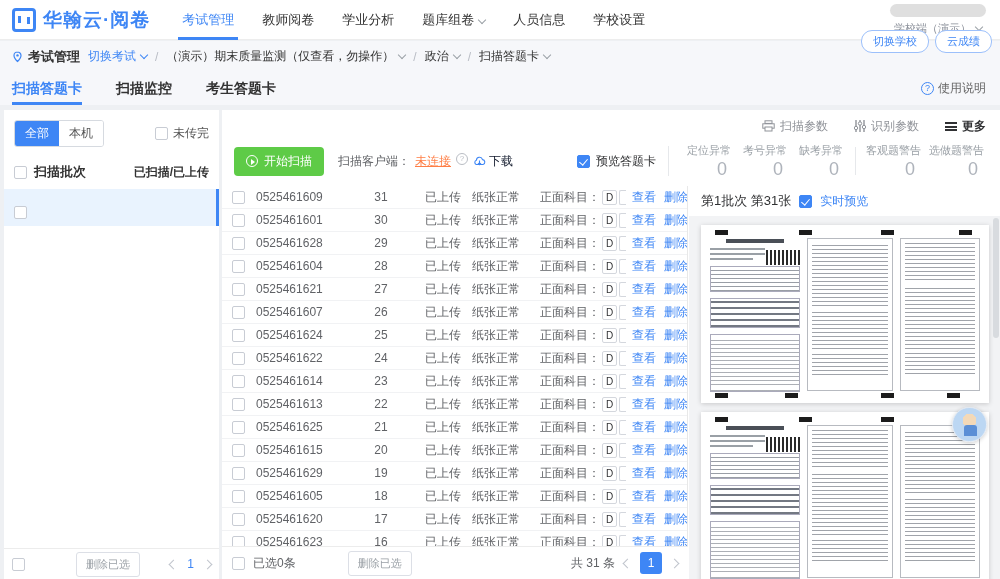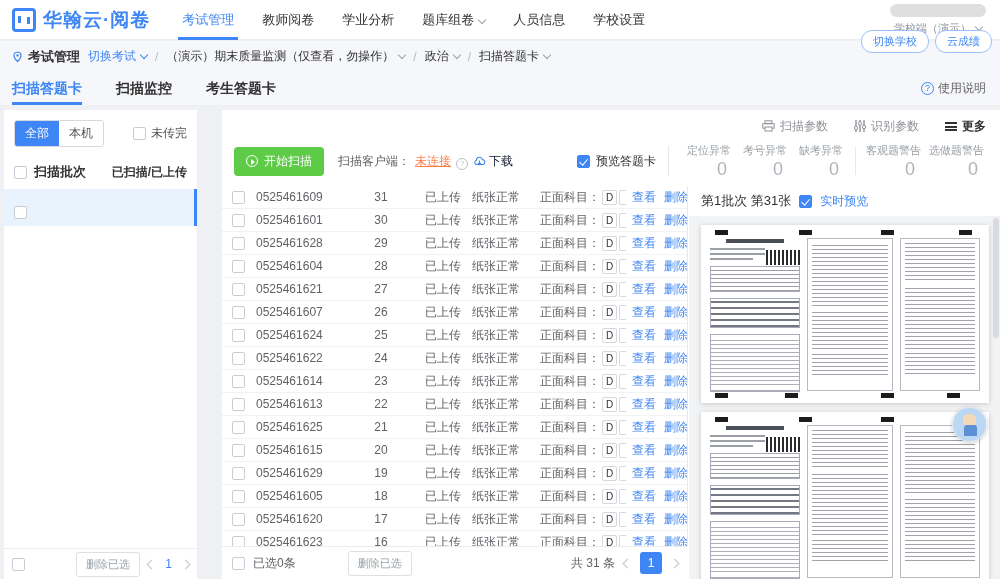--- a/index.html
+++ b/index.html
@@ -35,21 +35,21 @@
 
   
   .tabbar { position:absolute; top:72px; left:0; width:1000px; height:33px; background:#f6f7fa; display:flex; align-items:center; padding-left:12px; }
   .tab { font-size:14px; font-weight:bold; color:#333; margin-right:34px; position:relative; height:33px; display:flex; align-items:center; cursor:pointer; }
   .tab.active { color:#3e86f5; }
   .tab.active::after { content:""; position:absolute; left:0; right:0; bottom:0; height:3px; background:#3e86f5; }
   .help-link { position:absolute; right:14px; font-size:12px; color:#666; display:flex; align-items:center; gap:4px; cursor:pointer; }
   .q-icon { width:13px; height:13px; border:1px solid #3e86f5; color:#3e86f5; border-radius:50%; font-size:9px; line-height:11px; text-align:center; display:inline-block; }
 
   
-  .sidebar { position:absolute; left:4px; top:110px; width:193px; bottom:0; background:#fff; }
+  .sidebar { position:absolute; left:4px; top:110px; width:215px; bottom:0; background:#fff; }
   .sb-filter { display:flex; align-items:center; padding:10px 10px 8px; }
   .seg { display:flex; border:1px solid #d6dae0; border-radius:3px; overflow:hidden; }
   .seg-btn { font-size:12px; padding:4px 10px; background:#fff; color:#555; cursor:pointer; }
   .seg-btn.on { background:#3e86f5; color:#fff; }
   .sb-filter-right { margin-left:auto; display:flex; align-items:center; gap:5px; font-size:12px; color:#555; }
   .cb { width:13px; height:13px; border:1px solid #c8ccd4; border-radius:2px; background:#fff; display:inline-block; position:relative; flex:none; cursor:pointer; }
   .cb.checked { background:#3e86f5; border-color:#3e86f5; }
   .cb.checked::after { content:""; position:absolute; left:3px; top:1px; width:4px; height:7px; border-right:1.5px solid #fff; border-bottom:1.5px solid #fff; transform:rotate(40deg); }
   .sb-head { display:flex; align-items:center; gap:7px; padding:8px 10px; }
   .sb-head-title { font-size:13px; font-weight:bold; color:#333; }
@@ -72,21 +72,21 @@
   .main { position:absolute; left:222px; top:110px; right:0; bottom:0; background:#fff; }
   .params-row { height:26px; display:flex; align-items:center; justify-content:flex-end; gap:26px; padding:6px 14px 0; font-size:12px; color:#909399; }
   .param-btn { display:flex; align-items:center; gap:5px; cursor:pointer; }
   .param-btn.dark { color:#303133; font-weight:bold; }
   .more-icon { display:inline-block; width:12px; height:9px; border-top:2px solid #303133; border-bottom:2px solid #303133; position:relative; }
   .more-icon::after { content:""; position:absolute; left:0; right:0; top:2.5px; height:2px; background:#303133; }
   .toolbar { height:50px; display:flex; align-items:center; padding:0 12px; }
   .btn-green { background:#5ecb47; color:#fff; font-size:12px; border:none; border-radius:4px; padding:6px 12px; display:flex; align-items:center; gap:6px; cursor:pointer; white-space:nowrap; }
   .play-ico { width:12px; height:12px; border:1.3px solid #fff; border-radius:50%; position:relative; display:inline-block; }
   .play-ico::after { content:""; position:absolute; left:4px; top:2.5px; border-left:4px solid #fff; border-top:3px solid transparent; border-bottom:3px solid transparent; }
-  .client-info { display:flex; align-items:flex-end; gap:5px; margin-left:14px; font-size:12px; color:#606266; white-space:nowrap; }
+  .client-info { display:flex; align-items:flex-start; gap:5px; margin-left:14px; font-size:12px; color:#606266; white-space:nowrap; }
   .client-status { color:#ff7e45; text-decoration:underline; cursor:pointer; }
   .info-ico { width:12px; height:12px; border:1px solid #b9bdc4; border-radius:50%; color:#b9bdc4; font-size:8px; line-height:10px; text-align:center; }
   .dl-link { color:#0f172a; display:flex; align-items:center; gap:3px; cursor:pointer; }
   .preview-toggle { margin-left:auto; display:flex; align-items:center; gap:6px; font-size:12px; color:#303133; white-space:nowrap; }
   .v-div { width:1px; height:30px; background:#e6e8eb; margin:0 12px; }
   .stats { display:flex; align-items:center; }
   .stat-col { min-width:56px; padding:0 4px; }
   .stat-label { font-size:11px; color:#9aa0a6; text-align:center; white-space:nowrap; }
   .stat-value { font-size:18px; color:#aeb3bb; text-align:right; padding-right:6px; margin-top:1px; }
   .stat-div { width:1px; height:28px; background:#e6e8eb; margin:0 6px; }

